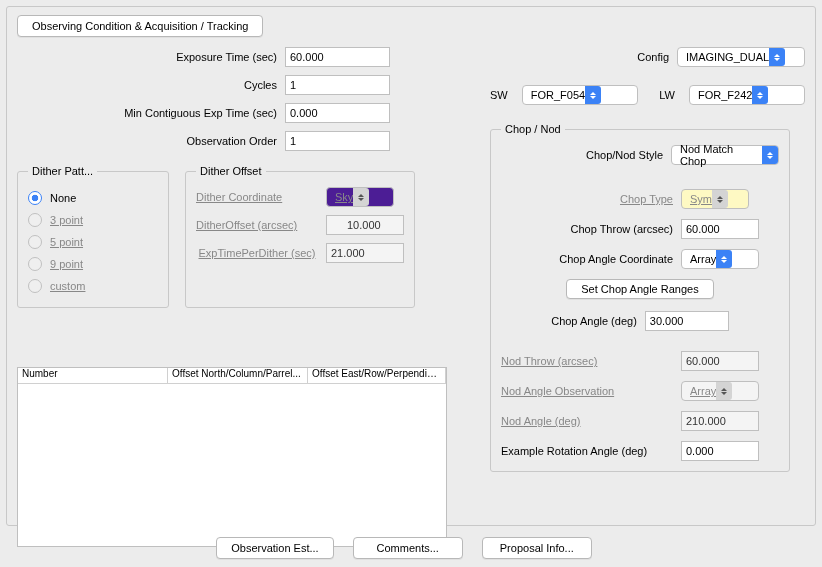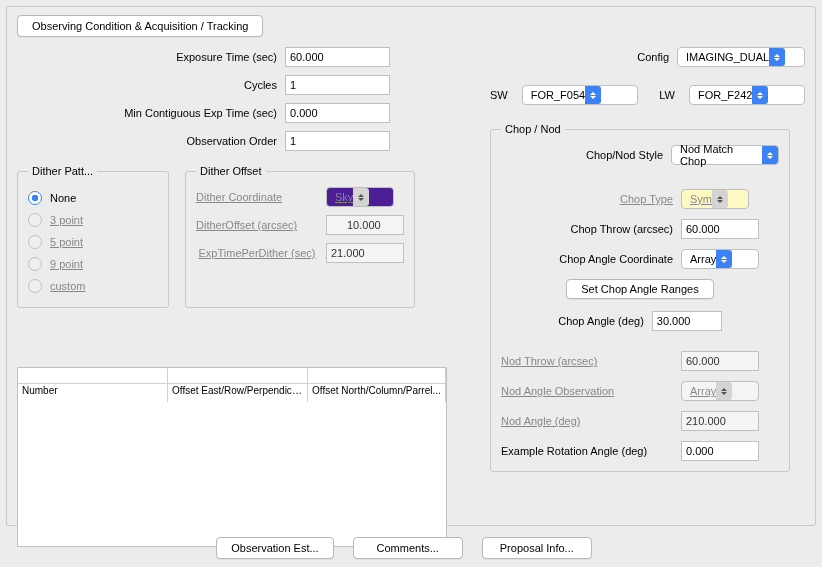--- a/index.html
+++ b/index.html
@@ -150,21 +150,21 @@
   }
   .table-head {
     display: flex;
     height: 16px;
     font-size: 10px;
     background: #fff;
     border-bottom: 1px solid #d0d0d0;
   }
   .th {
     border-right: 1px solid #d0d0d0;
-    padding: 17px 4px;
+    padding: 0 4px;
     overflow: hidden;
     white-space: nowrap;
     text-overflow: ellipsis;
   }
   .th:nth-child(1){ width: 150px; }
   .th:nth-child(2){ width: 140px; }
   .th:nth-child(3){ flex: 1; }
   .bottom-btns {
     position: absolute;
     bottom: 8px;
@@ -249,22 +249,22 @@
         <div class="row" style="margin-bottom:0">
           <span class="lbl lbl-dis" style="width:130px;text-align:center">ExpTimePerDither (sec)</span>
           <input class="txt txt-dis" style="width: 78px;" value="21.000">
         </div>
       </fieldset>
     </div>
 
     <div class="table">
       <div class="table-head">
         <div class="th">Number</div>
+        <div class="th">Offset North/Column/Parrel...</div>
         <div class="th">Offset East/Row/Perpendicu...</div>
-        <div class="th">Offset North/Column/Parrel...</div>
       </div>
     </div>
   </div>
 
   <div class="col-right">
 
     <div class="cr" style="margin-bottom:18px;">
       <span class="lbl">Config</span>
       <span class="select-wrap" style="width:128px">
         <span class="val">IMAGING_DUAL</span>
@@ -343,21 +343,21 @@
           </span>
         </div>
       </div>
 
       <div style="text-align:center; margin:6px 0 12px 0;">
         <span class="btn" style="padding:3px 14px">Set Chop Angle Ranges</span>
       </div>
 
       <div class="cr" style="justify-content:center; margin-bottom:20px;">
         <span class="lbl" style="flex:0 0 auto;">Chop Angle (deg)</span>
-        <input class="txt" style="width: 70px;" value="30.000">
+        <input class="txt" style="width: 84px;" value="30.000">
       </div>
 
       <div class="cr">
         <span class="lbl lbl-dis" style="text-align:left">Nod Throw (arcsec)</span>
         <div class="slot">
             <input class="txt txt-dis" style="width: 78px;" value="60.000">
           </div>
       </div>
       <div class="cr">
         <span class="lbl lbl-dis" style="text-align:left">Nod Angle Observation</span>

